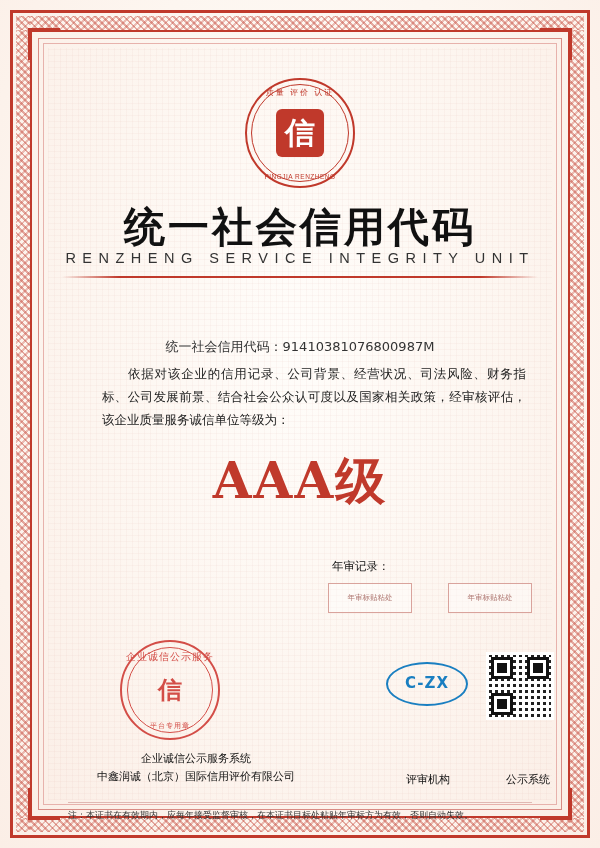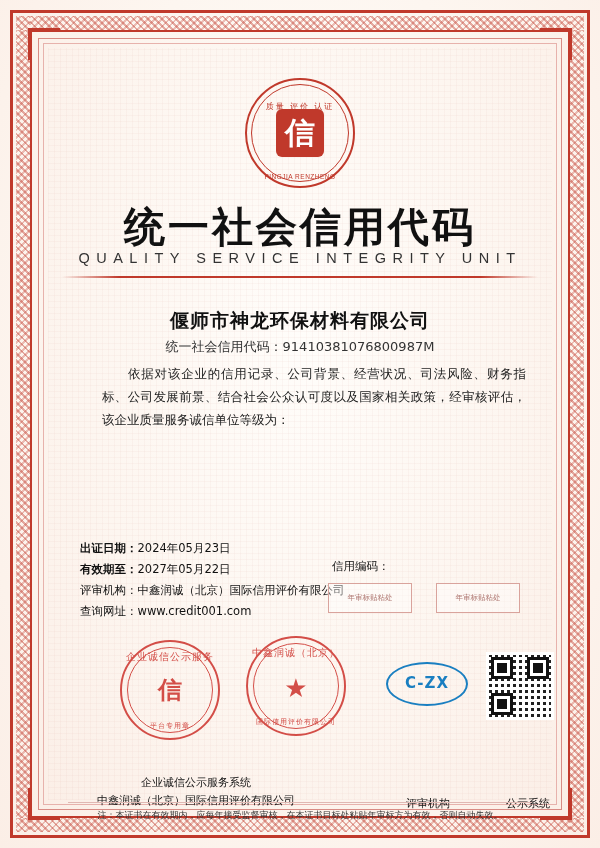--- a/index.html
+++ b/index.html
@@ -88,21 +88,21 @@
     width:48px;height:48px;border-radius:6px;
     background:#c0392b;color:#fff;
     display:flex;align-items:center;justify-content:center;
     font-size:30px;font-weight:bold;
     font-family:"DejaVu Sans", sans-serif;
   }
   .emblem .toptext,.emblem .bottomtext{
     position:absolute;left:0;right:0;text-align:center;
     color:#c0392b;font-size:8px;letter-spacing:2px;
   }
-  .emblem .toptext{top:23px;}
+  .emblem .toptext{top:9px;}
   .emblem .bottomtext{bottom:8px;font-size:6.5px;letter-spacing:.5px;}
 
   
   .title-cn{
     position:absolute;left:0;right:0;top:150px;
     text-align:center;
     font-family:"DejaVu Sans", sans-serif;
     font-size:41px;font-weight:bold;color:#111;
     letter-spacing:3px;
   }
@@ -158,21 +158,21 @@
   .details .row{white-space:nowrap;}
   .details .row b{font-weight:bold;}
 
   .annual{
     position:absolute;left:282px;top:509px;
     font-family:"DejaVu Sans", sans-serif;
     font-size:11.5px;color:#111;
   }
   .annual-boxes{
     position:absolute;left:278px;top:533px;
-    display:flex;gap:24px;
+    display:flex;gap:36px;
   }
   .annual-box{
     width:82px;height:28px;border:1px solid #d9a39c;
     display:flex;align-items:center;justify-content:center;
     font-size:7.5px;color:#b07a74;
     font-family:"DejaVu Sans", sans-serif;
     background:rgba(255,255,255,.4);
   }
 
   
@@ -228,29 +228,29 @@
   .qr .eye i{position:absolute;inset:3px;background:#111;display:block;}
   .qr .e1{left:2px;top:2px;}
   .qr .e2{right:2px;top:2px;}
   .qr .e3{left:2px;bottom:2px;}
 
   .cap-row{
     position:absolute;left:0;right:0;top:700px;
     font-family:"DejaVu Sans", sans-serif;
     font-size:11px;color:#111;
   }
-  .cap{position:absolute;text-align:center;margin-top:24px;}
+  .cap{position:absolute;text-align:center;}
   .cap1{left:46px;top:0;width:200px;line-height:18px;}
   .cap2{left:330px;top:22px;width:96px;}
   .cap3{left:430px;top:22px;width:96px;}
 
   .footnote{
     position:absolute;left:18px;right:18px;top:752px;
     font-family:"DejaVu Sans", sans-serif;
-    font-size:9px;color:#333;text-align:center;
+    font-size:9px;color:#333;
     border-top:1px solid #e0b8b3;padding-top:6px;
   }
 </style>
 </head>
 <body>
 
 <div class="cert">
 
   <div class="border-outer"></div>
   <div class="border-guilloche"></div>
@@ -268,67 +268,47 @@
 
     <div class="emblem">
       <div class="ring"></div>
       <div class="ring2"></div>
       <div class="toptext">质量 评价 认证</div>
       <div class="center">信</div>
       <div class="bottomtext">PINGJIA RENZHENG</div>
     </div>
 
     <div class="title-cn">统一社会信用代码</div>
-    <div class="title-en">QUALITY SERVICE INTEGRITY UNIT</div>
+    <div class="title-en">RENZHENG SERVICE INTEGRITY UNIT</div>
     <div class="title-rule"></div>
 
 
-    <div class="company">偃师市神龙环保材料有限公司</div>
     <div class="uscc">
       <span>统一社会信用代码：</span><span>91410381076800987M</span>
     </div>
 
     <div class="para">依据对该企业的信用记录、公司背景、经营状况、司法风险、财务指标、公司发展前景、结合社会公众认可度以及国家相关政策，经审核评估，该企业质量服务诚信单位等级为：</div>
 
-
-    <div class="details">
-      <div class="row">
-        <b>出证日期：</b><span>2024年05月23日</span>
-      </div>
-      <div class="row">
-        <b>有效期至：</b><span>2027年05月22日</span>
-      </div>
-      <div class="row">
-        <span>评审机构：</span><span>中鑫润诚（北京）国际信用评价有限公司</span>
-      </div>
-      <div class="row">
-        <span>查询网址：</span><span>www.credit001.com</span>
-      </div>
-    </div>
-
-    <div class="annual">信用编码：</div>
+    <div class="grade">AAA级</div>
+
+
+    <div class="annual">年审记录：</div>
     <div class="annual-boxes">
       <div class="annual-box">年审标贴粘处</div>
       <div class="annual-box">年审标贴粘处</div>
     </div>
 
     <div class="bottom">
       <div class="seal seal1">
         <div class="inner"></div>
         <div class="txt-top">企业诚信公示服务</div>
         <div class="mid">信</div>
         <div class="txt-bot">平台专用章</div>
       </div>
 
-      <div class="seal seal2">
-        <div class="inner"></div>
-        <div class="txt-top">中鑫润诚（北京）</div>
-        <div class="star">★</div>
-        <div class="txt-bot">国际信用评价有限公司</div>
-      </div>
 
       <div class="logo-cez">
         <div class="oval"></div>
         <div class="label">C-ZX</div>
       </div>
 
       <div class="qr">
         <div class="eye e1">
             <i></i>
           </div>

